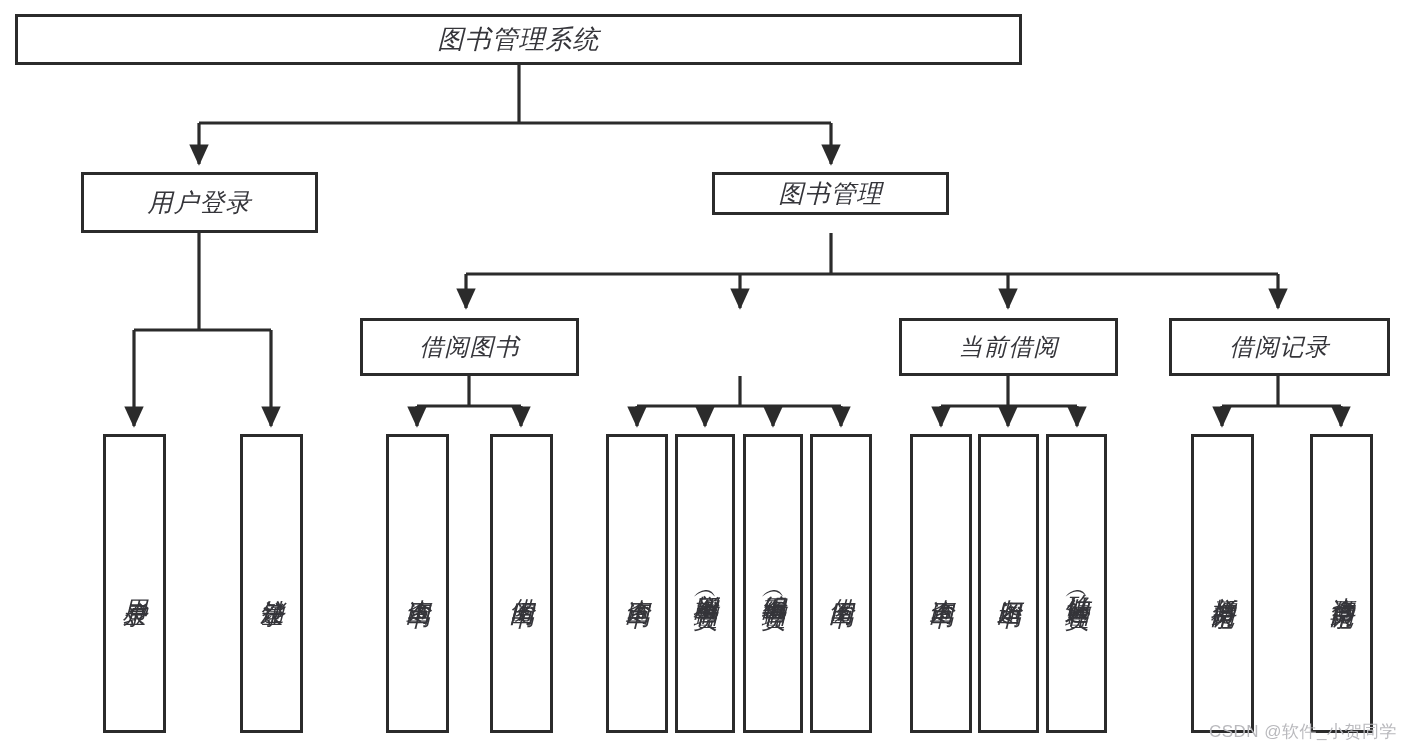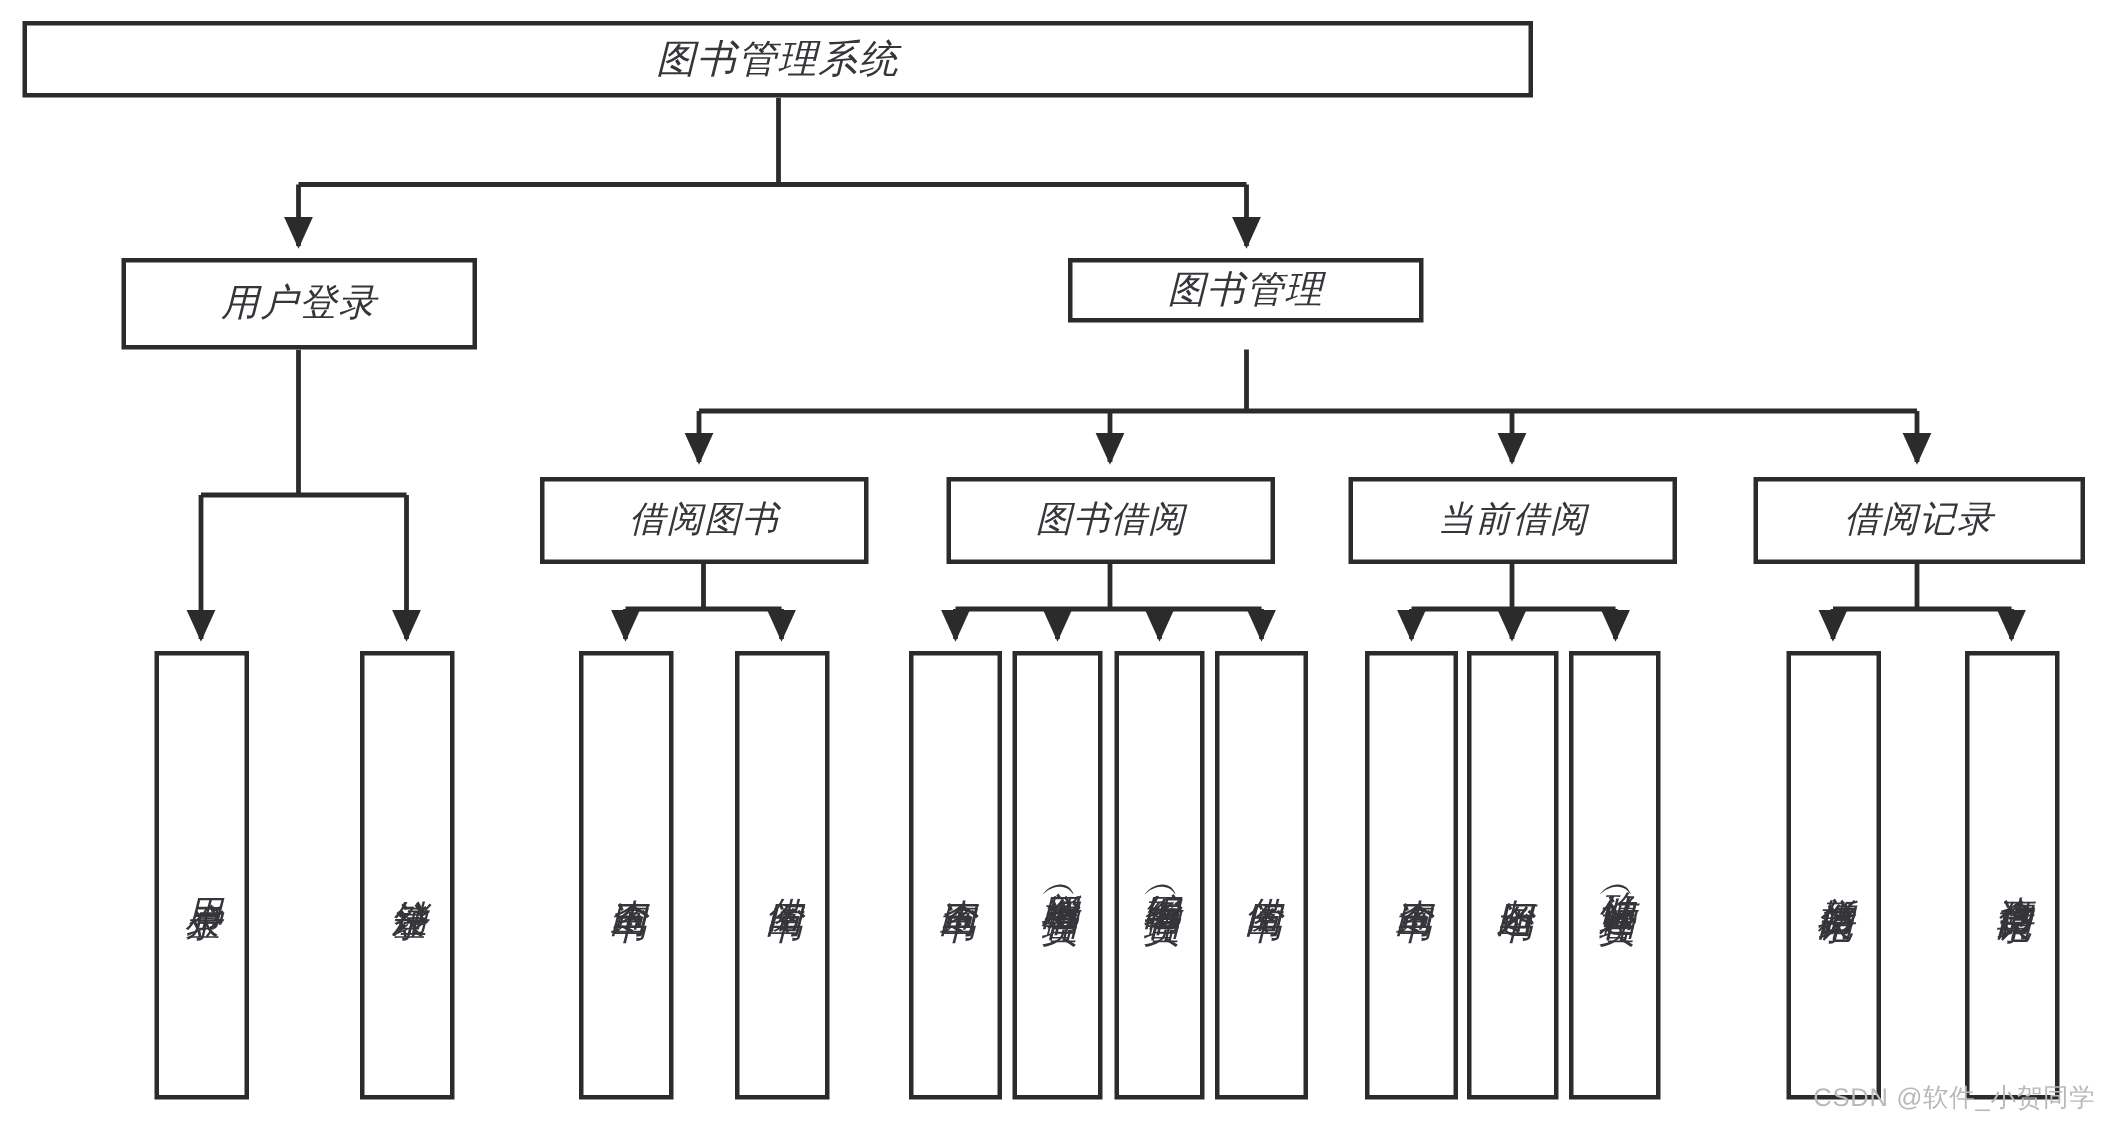--- a/index.html
+++ b/index.html
@@ -136,23 +136,20 @@
   <div class="node horiz tier2" style="left:81px;top:172px;width:237px;height:61px;">
     <span class="lbl">用户登录</span>
   </div>
   <div class="node horiz tier2" style="left:712px;top:172px;width:237px;height:43px;">
     <span class="lbl">图书管理</span>
   </div>
 
   <div class="node horiz tier3" style="left:360px;top:318px;width:219px;height:58px;">
     <span class="lbl">借阅图书</span>
   </div>
-  <div class="node horiz tier3" style="left:631px;top:318px;width:219px;height:58px;">
-    <span class="lbl">图书借阅</span>
-  </div>
   <div class="node horiz tier3" style="left:899px;top:318px;width:219px;height:58px;">
     <span class="lbl">当前借阅</span>
   </div>
   <div class="node horiz tier3" style="left:1169px;top:318px;width:221px;height:58px;">
     <span class="lbl">借阅记录</span>
   </div>
 
   <div class="node leaf" style="left:103px;top:434px;width:63px;height:299px;">
     <span class="lbl">用户登录</span>
   </div>

